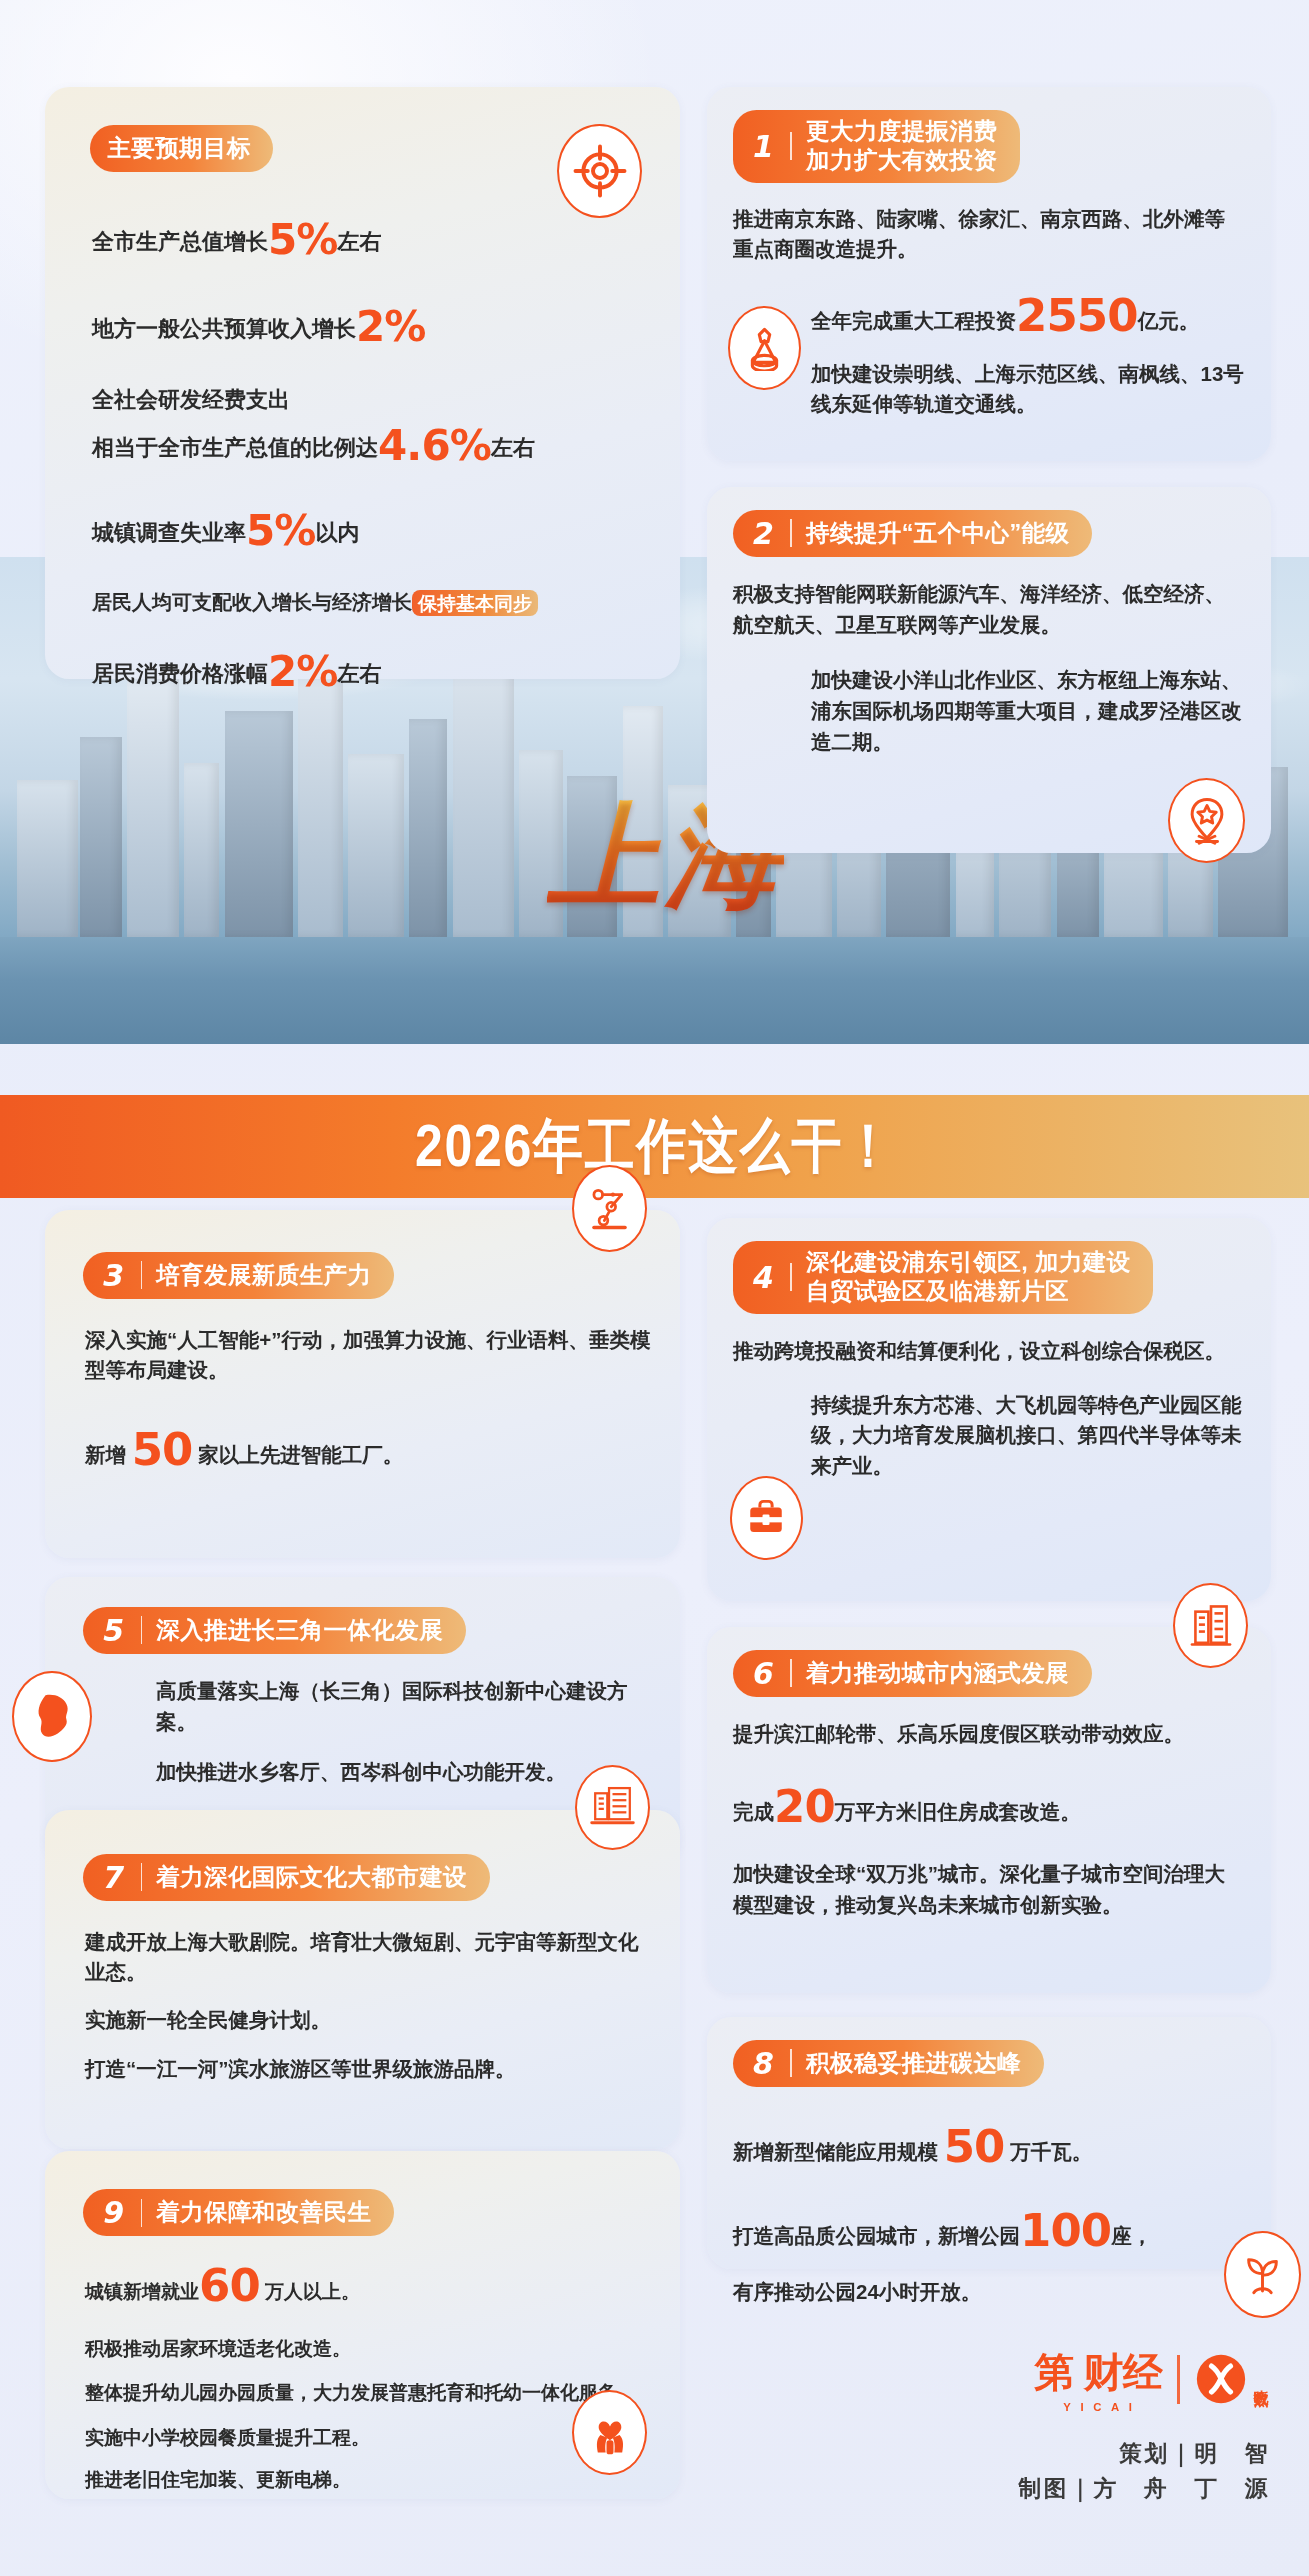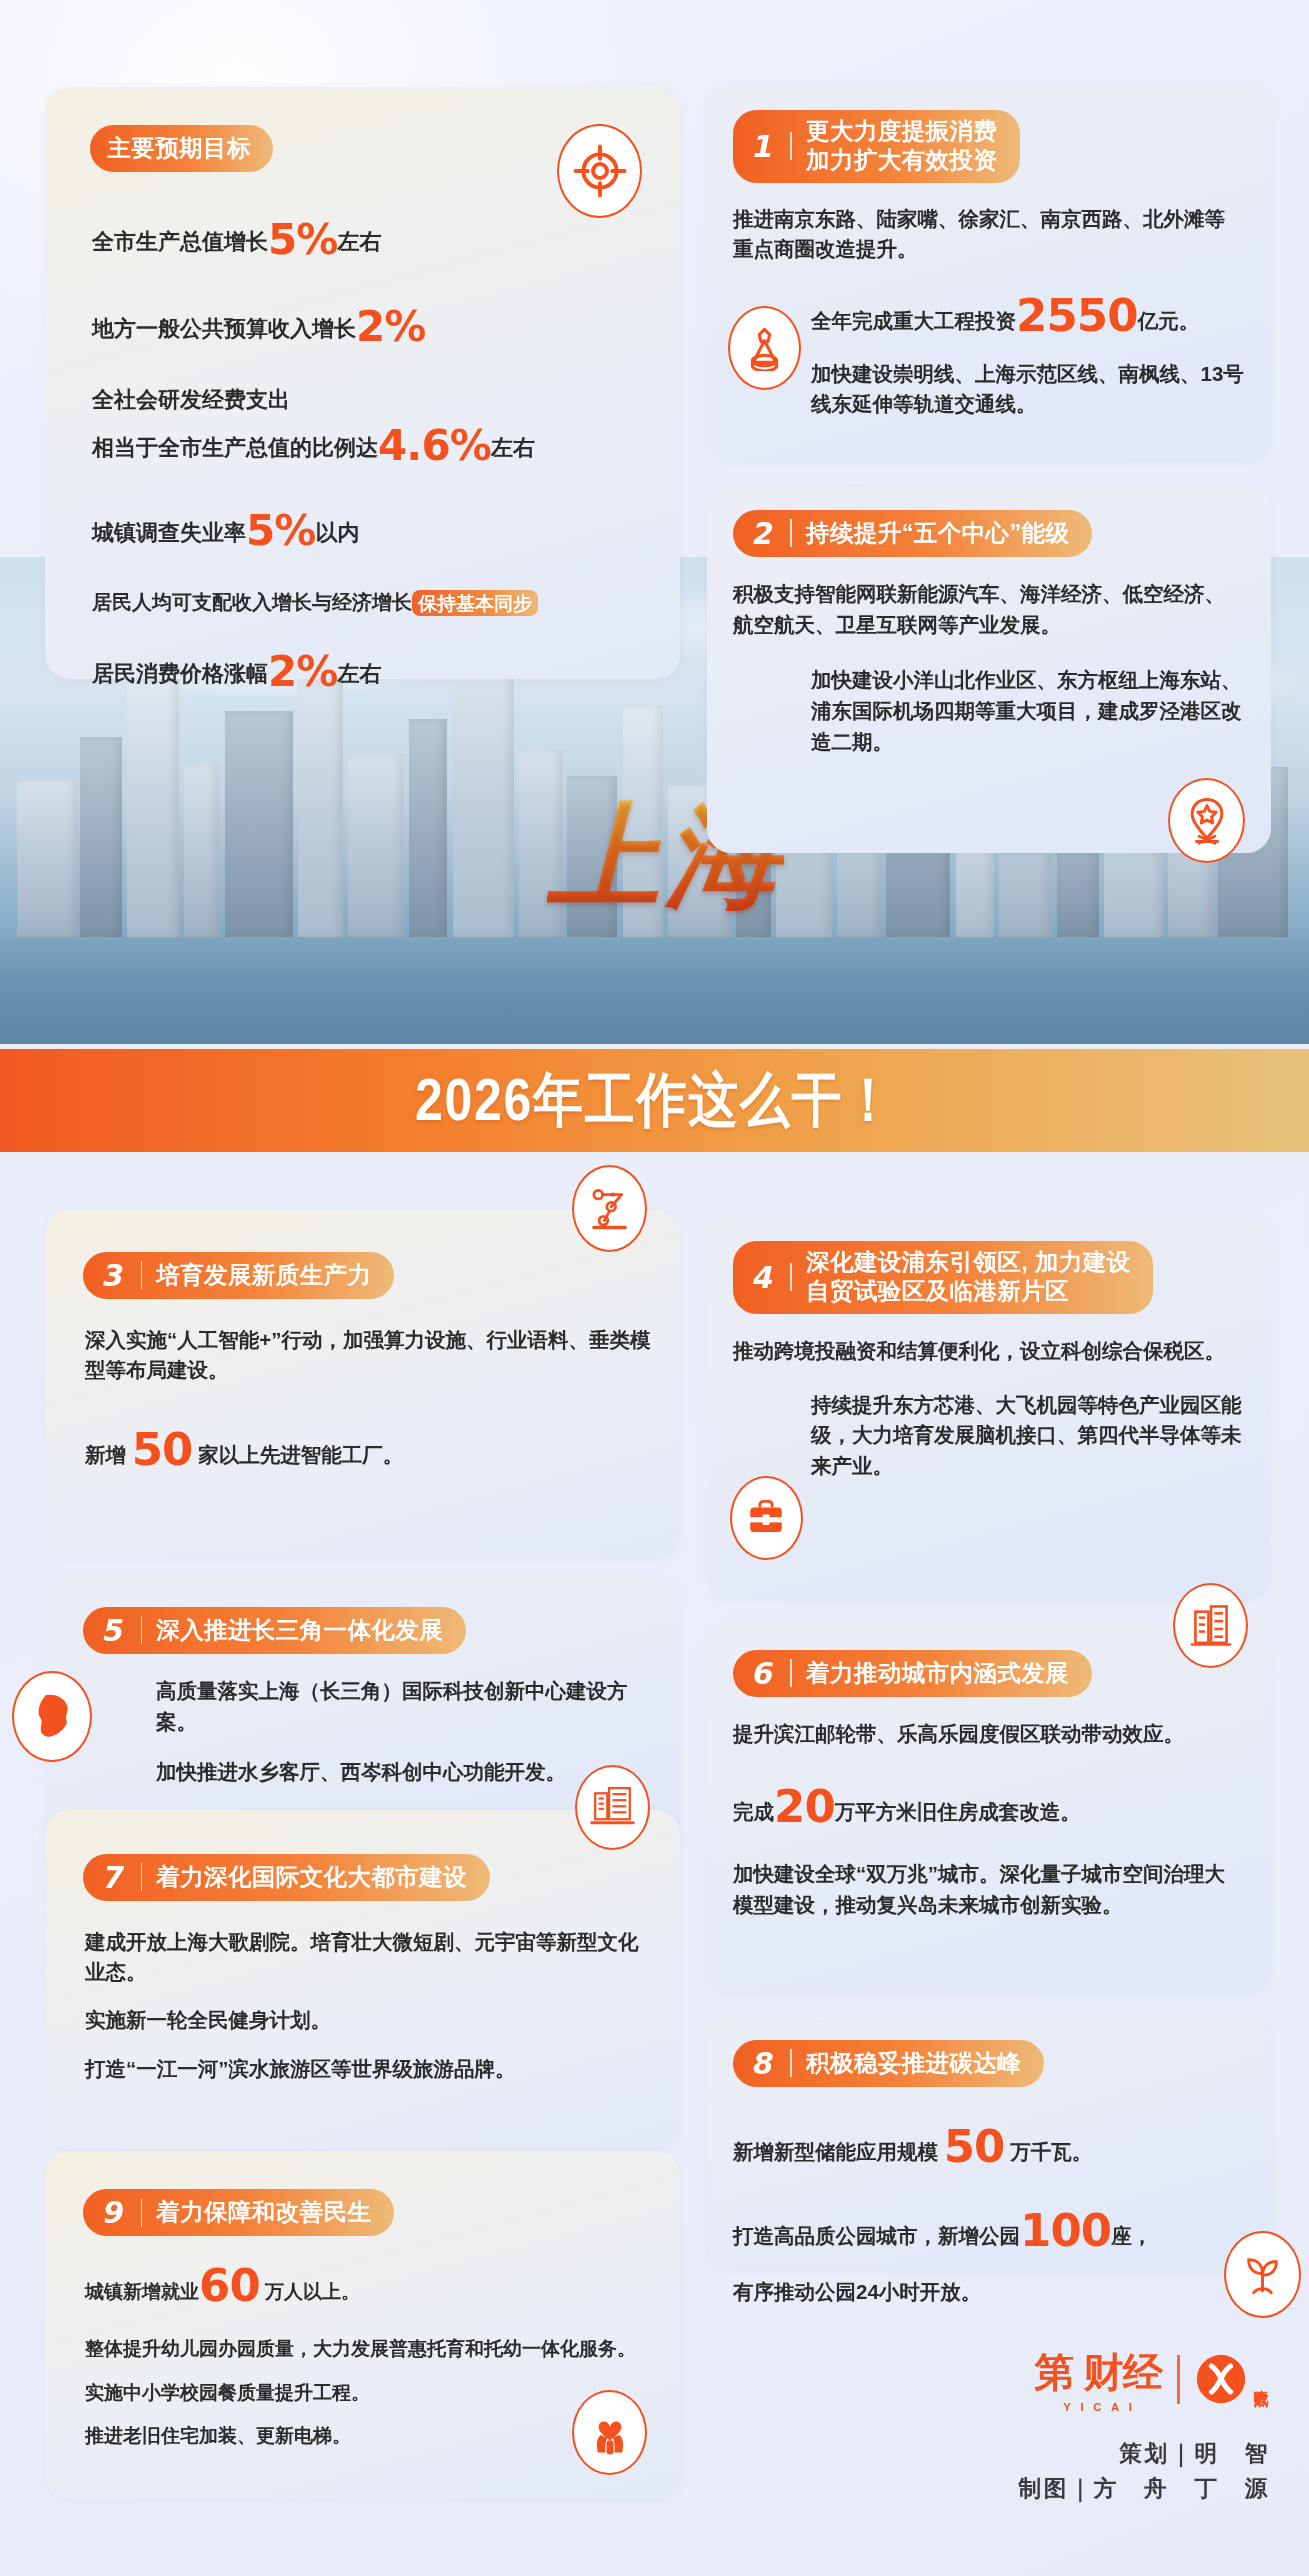--- a/index.html
+++ b/index.html
@@ -32,21 +32,21 @@
   }
   .hero .water { position:absolute; left:0; bottom:0; width:100%; height:22%;
     background:linear-gradient(180deg,#7fa5c0 0%,#6b93b1 40%,#5d86a5 100%); }
   .sk { position:absolute; bottom:22%; background:linear-gradient(180deg,#d7e2ec 0%,#9fb3c6 100%);
         box-shadow:inset -5.2px 0 8.7px rgba(0,0,0,.08); }
   .sk.dark { background:linear-gradient(180deg,#b9c9d8 0%,#7d93a8 100%); }
   .sk.tall { background:linear-gradient(180deg,#e2eaf2 0%,#a9bcce 100%); }
 
   
   .banner {
-    position:absolute; left:0; top:1049px; width:1310px; height:103px;
+    position:absolute; left:0; top:1095px; width:1310px; height:103px;
     background:linear-gradient(90deg,#f05a22 0%,#f47c2b 30%,#f0a24b 62%,#e8c27c 100%);
     display:flex; align-items:center; justify-content:center;
   }
   .banner-text {
     color:#fff; font-size:50px; font-weight:900; letter-spacing:1.7px;
     transform:scaleY(1.18); text-shadow:0 1.7px 3.5px rgba(160,60,10,.25);
   }
 
   
   .card {
@@ -376,20 +376,21 @@
 
   <div class="card" style="left:45px; top:2151px; width:635px; height:348px;">
     <div class="pill" style="margin:15.7px 0 0 12.2px;">
       <span class="num">9</span>
       <span class="divider"></span>
       <span class="ttl">着力保障和改善民生</span>
     </div>
     <div class="body-txt" style="margin:15.7px 0 0 14px;font-size:19px;">
       <span>城镇新增就业</span><span class="big xl">60</span> <span>万人以上。</span>
     </div>
+    <div class="body-txt" style="margin:15.7px 0 0 14px;font-size:19px;">积极推动居家环境适老化改造。</div>
     <div class="body-txt" style="margin:15.7px 0 0 14px;font-size:19px;width:557px;">整体提升幼儿园办园质量，大力发展普惠托育和托幼一体化服务。</div>
     <div class="body-txt" style="margin:15.7px 0 0 14px;font-size:19px;">实施中小学校园餐质量提升工程。</div>
     <div class="body-txt" style="margin:14px 0 0 14px;font-size:19px;">推进老旧住宅加装、更新电梯。</div>
 
     <div class="ic" style="right:33px; bottom:24.4px; width:75px; height:85px;">
       <svg width="44" height="47" viewBox="0 0 50 54" fill="none">
         <path d="M25 20 C22 12 12 13 12 21 C12 28 25 36 25 36 C25 36 38 28 38 21 C38 13 28 12 25 20 Z" fill="#f4511e"></path>
         <path d="M14 30 C10 34 9 40 11 50 L20 50 C19 42 20 36 22 33 Z" fill="#f4511e"></path>
         <path d="M36 30 C40 34 41 40 39 50 L30 50 C31 42 30 36 28 33 Z" fill="#f4511e"></path>
         <rect x="21" y="36" width="8" height="16" rx="3" fill="#f4511e"></rect>

